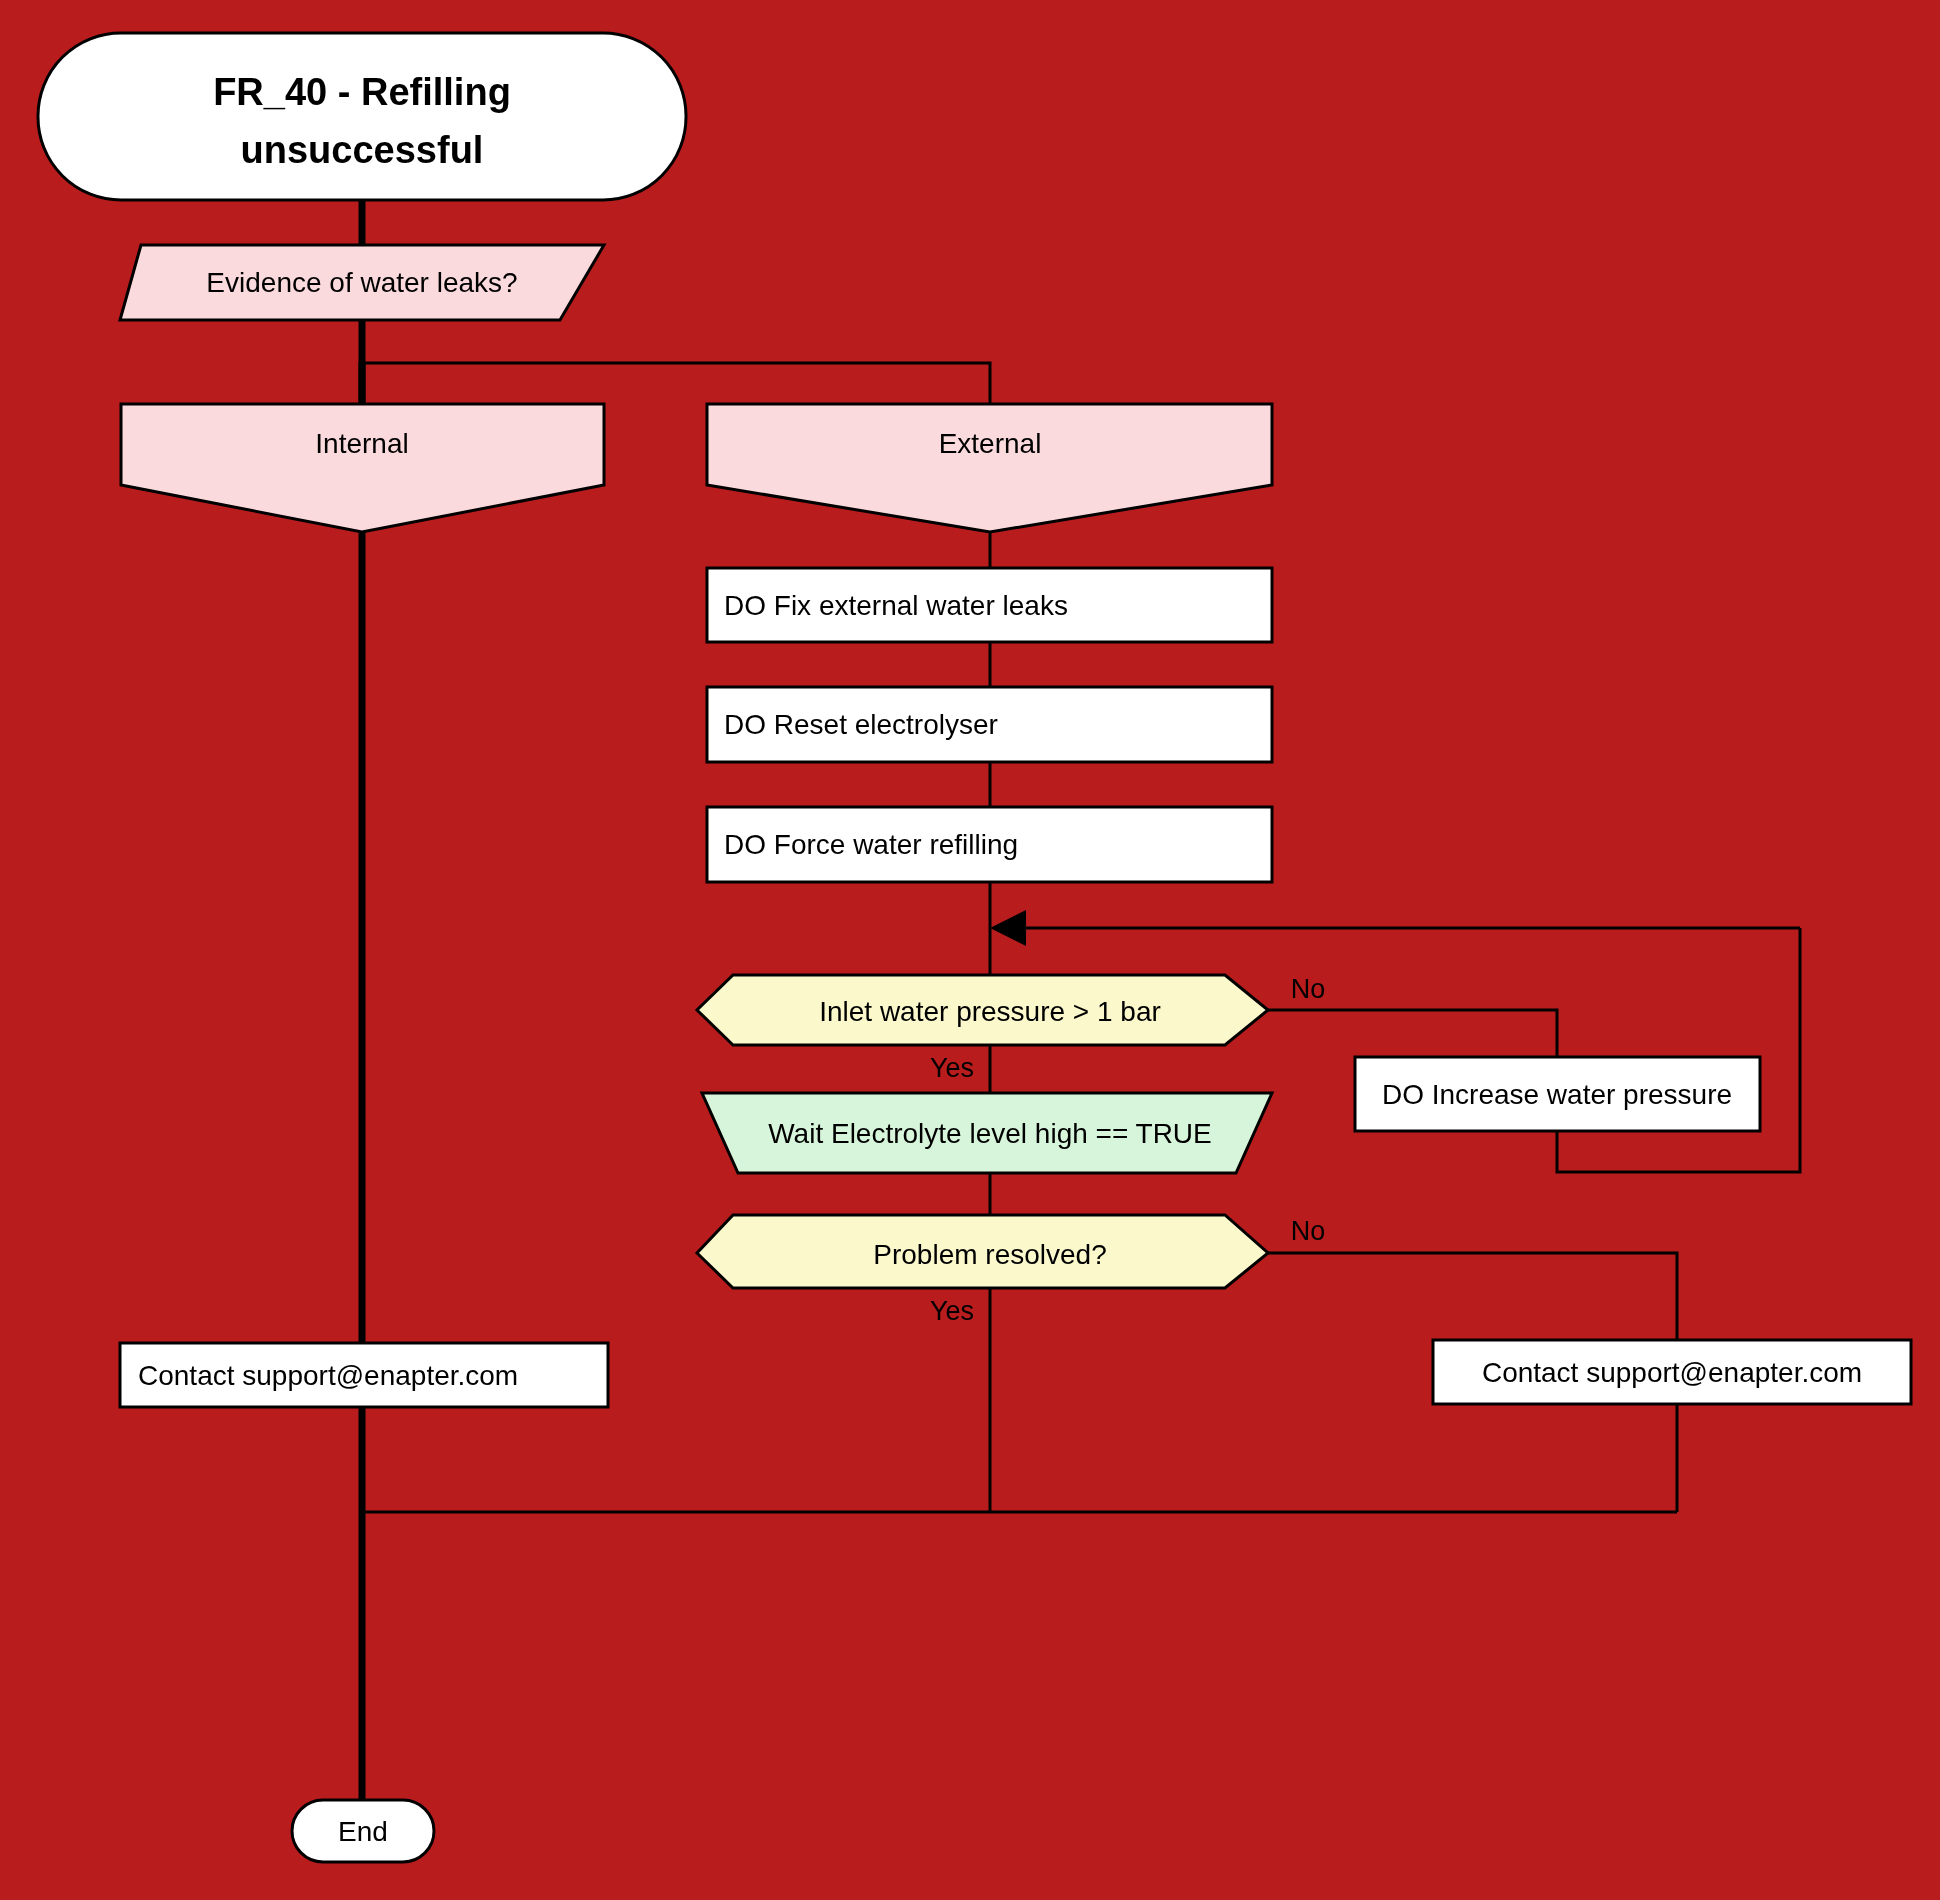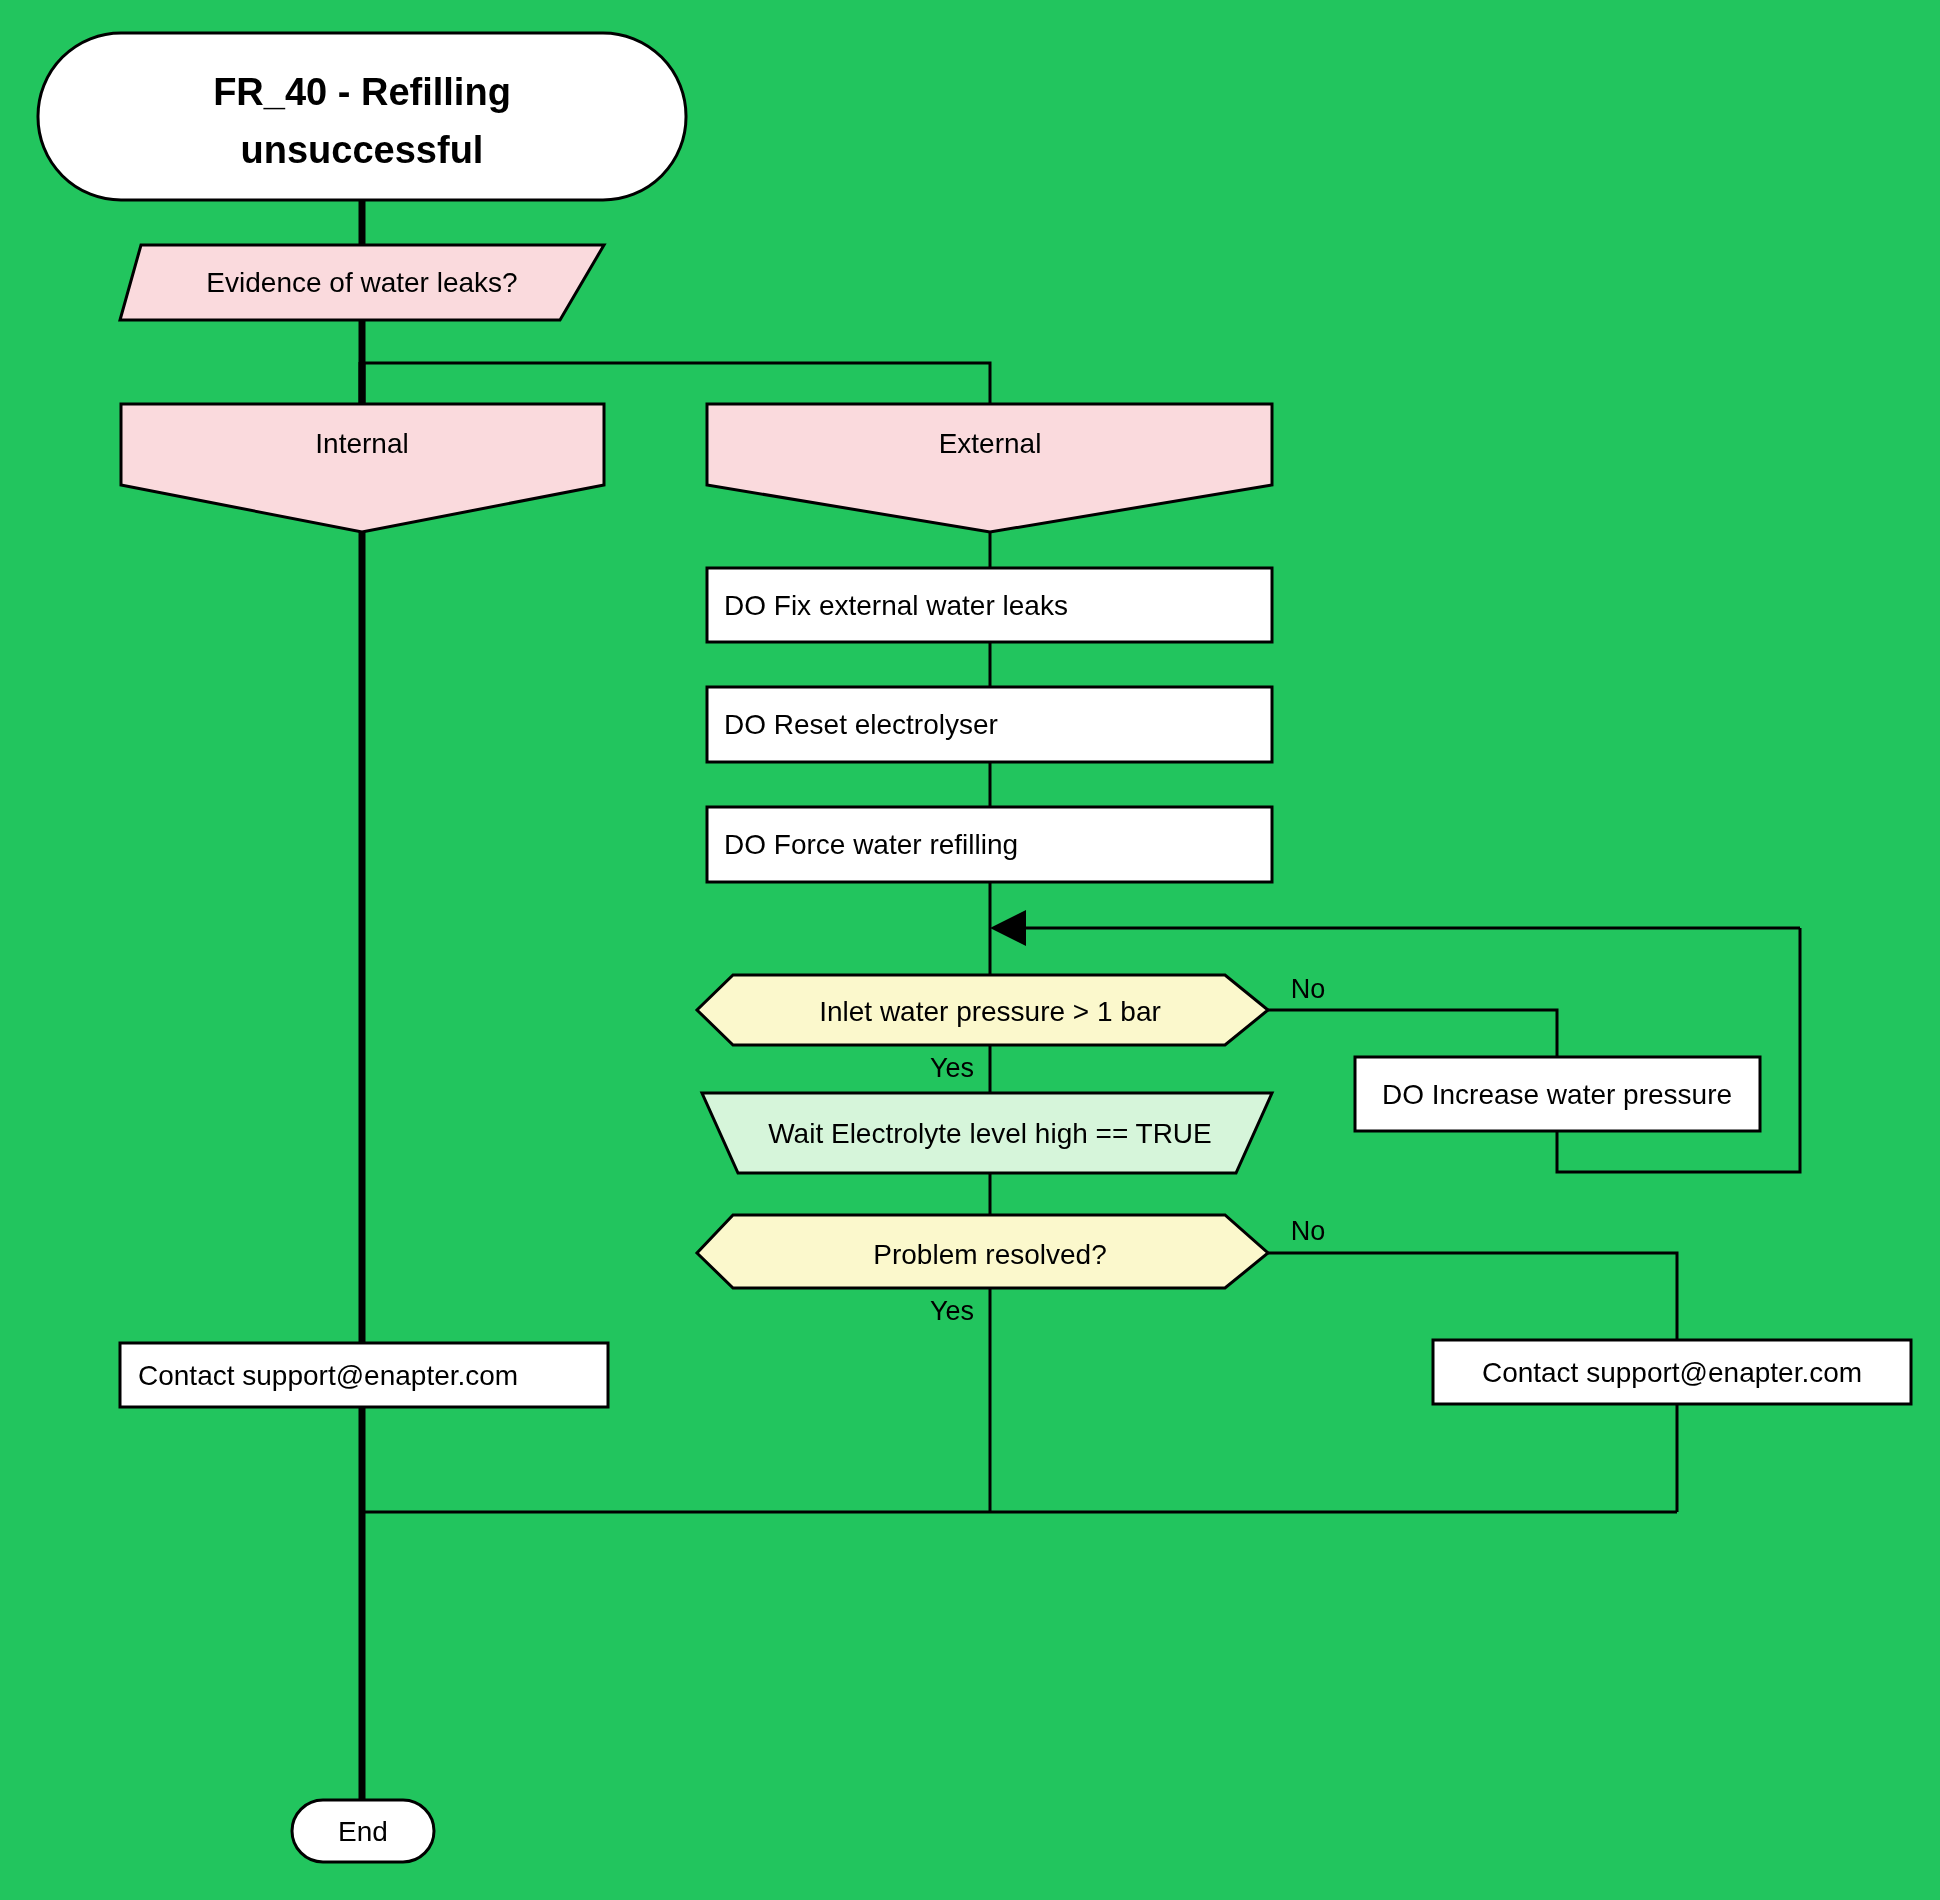--- a/index.html
+++ b/index.html
@@ -10,21 +10,21 @@
   body {
     width: 1940px;
     height: 1900px;
     font-family: "Liberation Sans", sans-serif;
     overflow: hidden;
   }
   #flow-root {
     position: relative;
     width: 1940px;
     height: 1900px;
-    background: #22c55e;
+    background: #b91c1c;
   }
   svg#flow-svg {
     position: absolute;
     top: 0;
     left: 0;
     width: 1940px;
     height: 1900px;
     display: block;
   }
   .node-fill-white { fill: #ffffff; }

